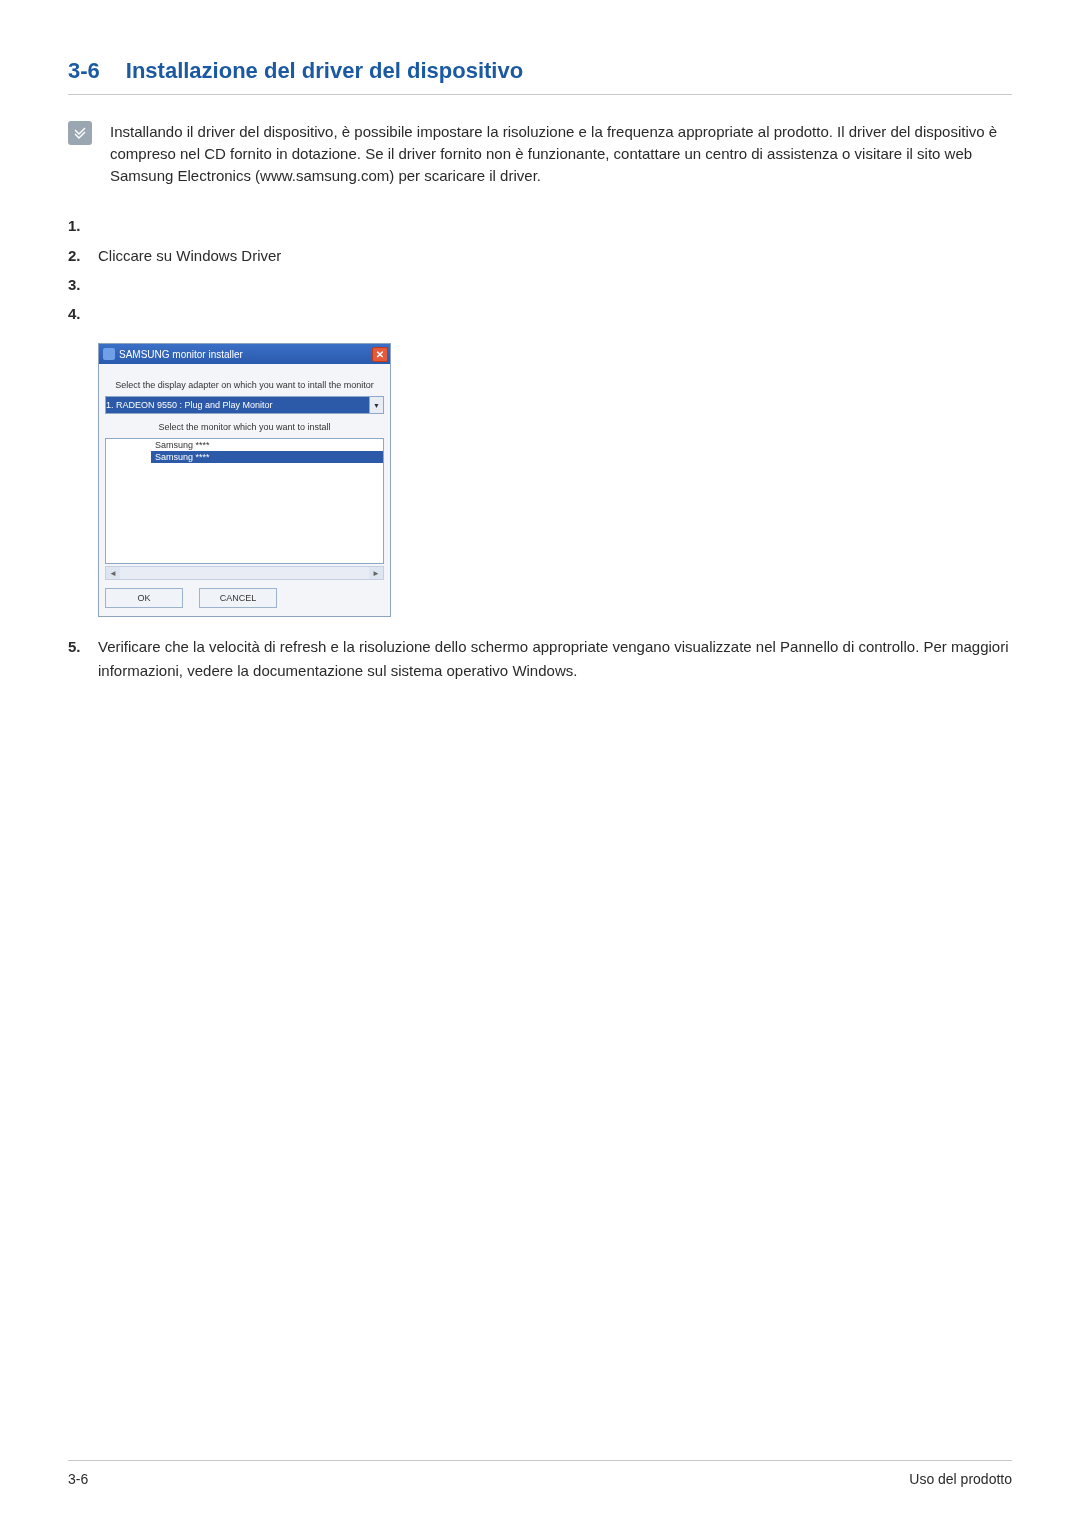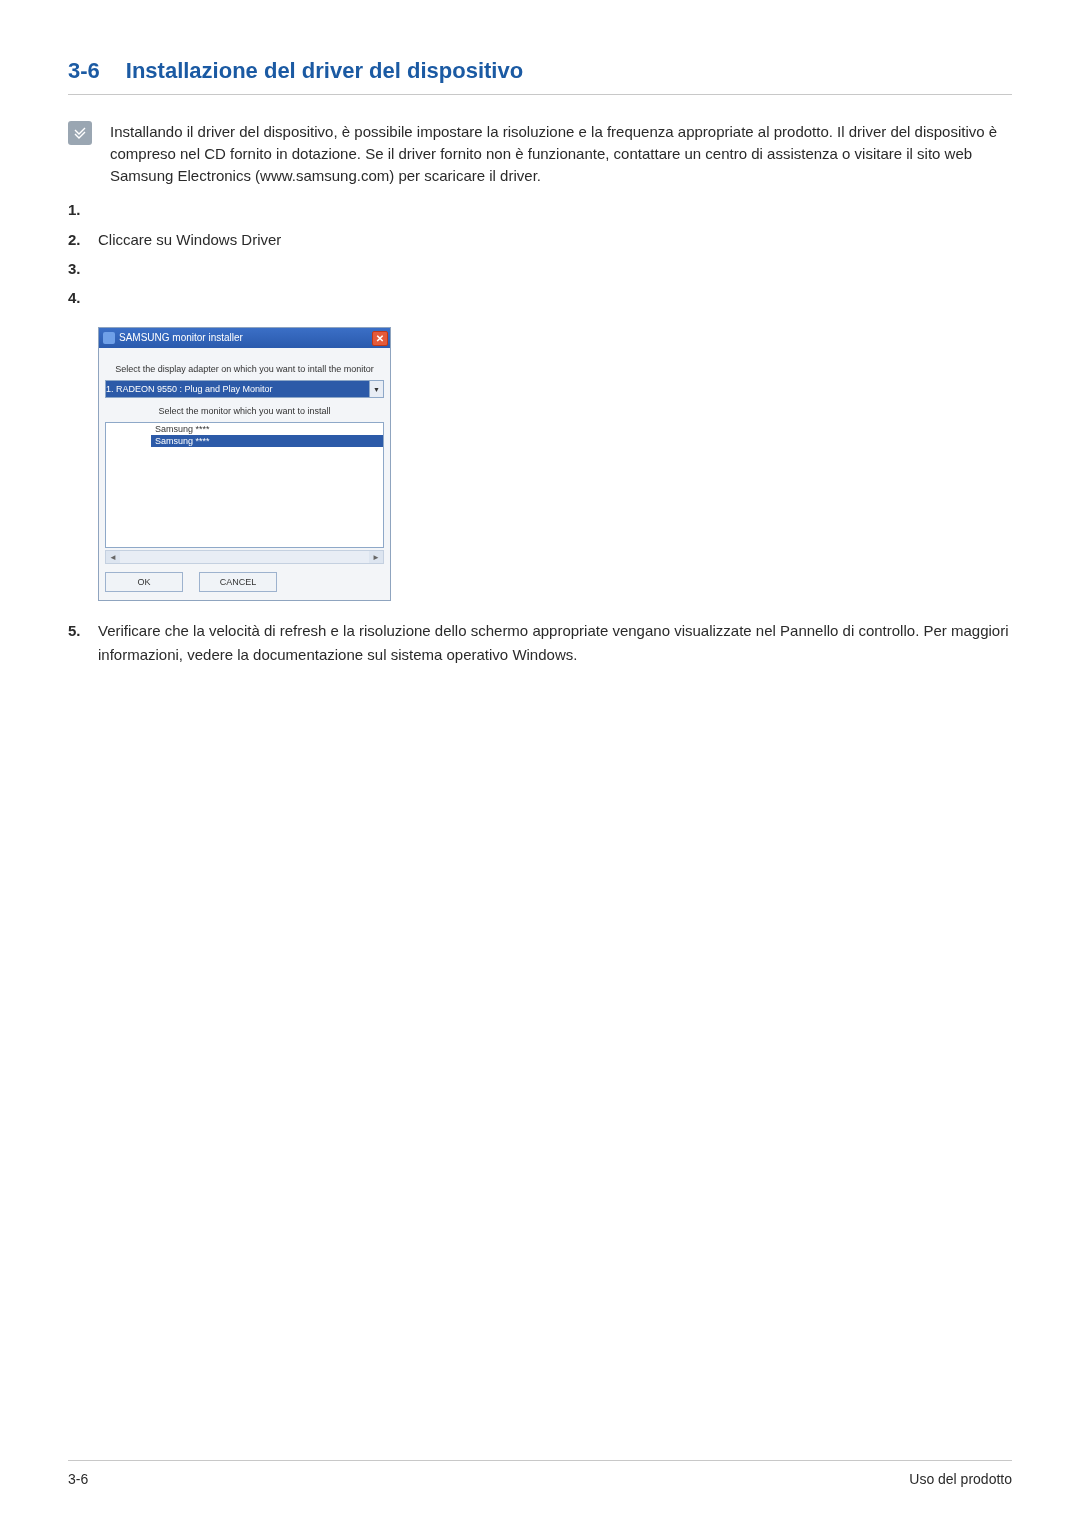--- a/index.html
+++ b/index.html
@@ -27,21 +27,21 @@
     font-weight: bold;
   }
   .heading-txt {
     color: #1b5aa3;
     font-size: 22px;
     font-weight: bold;
   }
   .note-block {
     display: flex;
     gap: 18px;
-    margin-bottom: 12px;
+    margin-bottom: 28px;
   }
   .note-icon {
     width: 24px;
     height: 24px;
     background: #9aa6b2;
     border-radius: 3px;
     flex-shrink: 0;
     display: flex;
     align-items: center;
     justify-content: center;
@@ -83,21 +83,21 @@
     background: linear-gradient(to bottom, #3b6fc6, #2a5aad);
     color: #fff;
     display: flex;
     align-items: center;
     justify-content: space-between;
     padding: 0 2px 0 4px;
     font-size: 10px;
   }
   .titlebar-left {
     display: flex;
-    align-items: flex-start;
+    align-items: center;
     gap: 4px;
   }
   .titlebar-icon {
     width: 12px;
     height: 12px;
     background: #6fa0e8;
     border-radius: 2px;
   }
   .closebtn {
     width: 16px;

